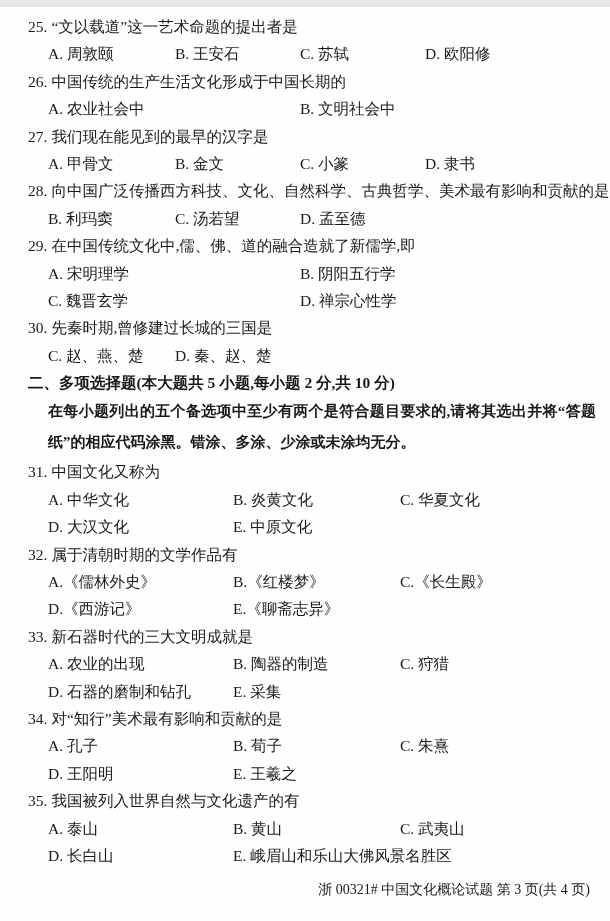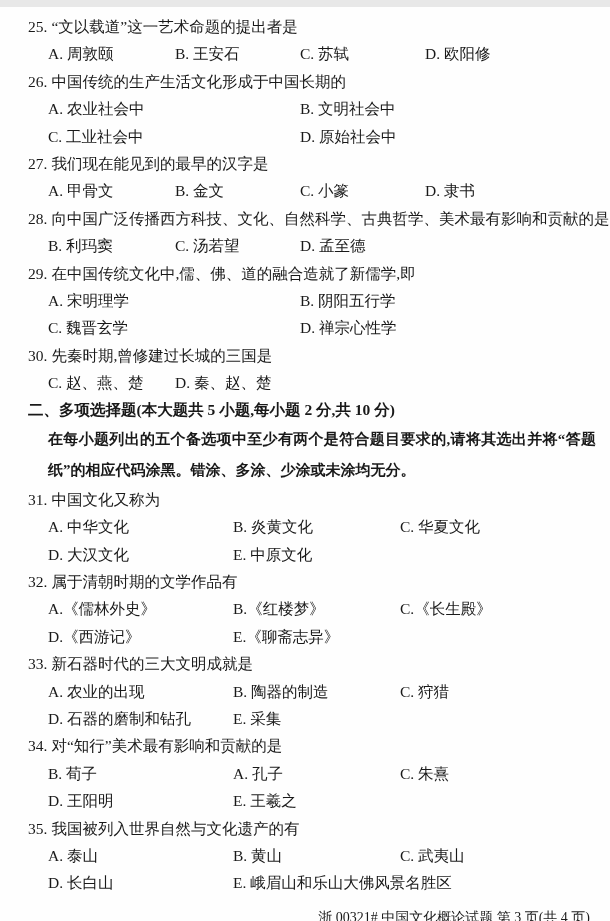--- a/index.html
+++ b/index.html
@@ -64,24 +64,20 @@
           <span class="opt">B. 王安石</span>
           <span class="opt">C. 苏轼</span>
           <span class="opt">D. 欧阳修</span>
         </div>
       </div>
       <div class="question">
         <div class="line stem"><span class="qnum">26.</span><span class="qtext">中国传统的生产生活文化形成于中国长期的</span></div>
         <div class="line opt-row row-2w">
           <span class="opt">A. 农业社会中</span>
           <span class="opt">B. 文明社会中</span>
-        </div>
-        <div class="line opt-row row-2w">
-          <span class="opt">C. 工业社会中</span>
-          <span class="opt">D. 原始社会中</span>
         </div>
       </div>
       <div class="question">
         <div class="line stem"><span class="qnum">27.</span><span class="qtext">我们现在能见到的最早的汉字是</span></div>
         <div class="line opt-row row-4">
           <span class="opt">A. 甲骨文</span>
           <span class="opt">B. 金文</span>
           <span class="opt">C. 小篆</span>
           <span class="opt">D. 隶书</span>
         </div>
@@ -148,22 +144,22 @@
           <span class="opt">C. 狩猎</span>
         </div>
         <div class="line opt-row row-2n">
           <span class="opt">D. 石器的磨制和钻孔</span>
           <span class="opt">E. 采集</span>
         </div>
       </div>
       <div class="question">
         <div class="line stem"><span class="qnum">34.</span><span class="qtext">对“知行”美术最有影响和贡献的是</span></div>
         <div class="line opt-row row-3">
+          <span class="opt">A. 孔子</span>
           <span class="opt">B. 荀子</span>
-          <span class="opt">A. 孔子</span>
           <span class="opt">C. 朱熹</span>
         </div>
         <div class="line opt-row row-2n">
           <span class="opt">D. 王阳明</span>
           <span class="opt">E. 王羲之</span>
         </div>
       </div>
       <div class="question">
         <div class="line stem"><span class="qnum">35.</span><span class="qtext">我国被列入世界自然与文化遗产的有</span></div>
         <div class="line opt-row row-3">

